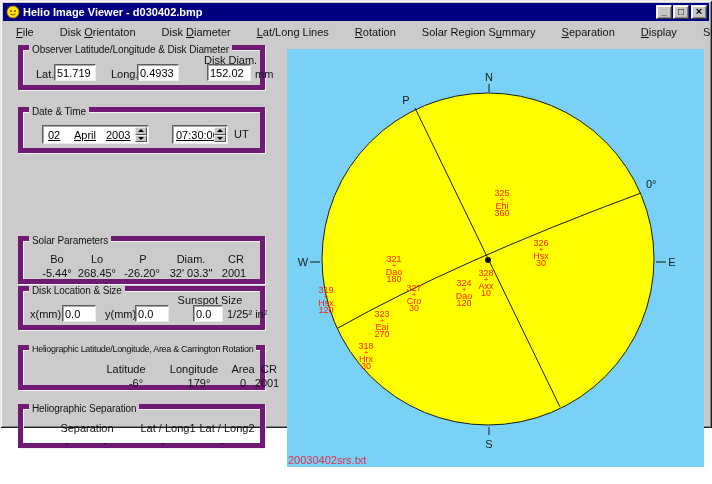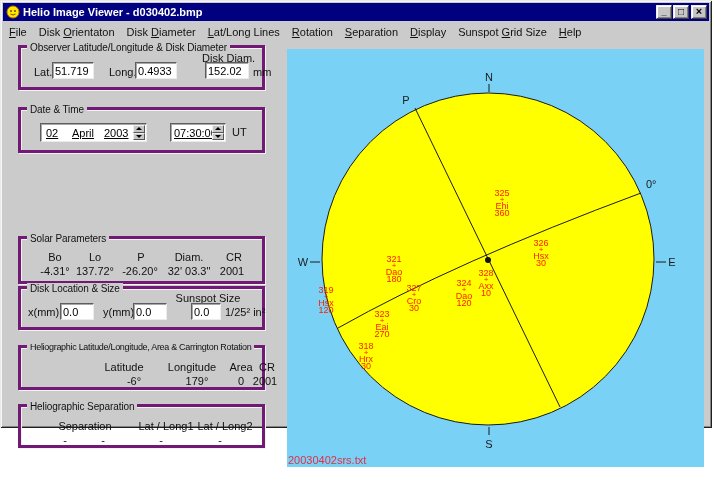--- a/index.html
+++ b/index.html
@@ -31,25 +31,25 @@
     box-shadow:inset 1px 1px 0 #fff, inset -1px -1px 0 #808080;
     font-size:9px;font-weight:bold;text-align:center;line-height:12px;cursor:default;
     font-family:"Liberation Sans",sans-serif;
   }
   .tb-btn.max{font-size:10px;}
   .tb-btn.close{margin-left:2px;font-size:11px;line-height:11px;}
   .menubar{
     position:absolute;left:3px;top:22px;right:3px;height:19px;
     display:flex;align-items:center;font-size:11px;color:#111;
   }
-  .menu-item{padding:2px 6px;white-space:nowrap;cursor:default;text-align:right;}
+  .menu-item{padding:2px 13px;white-space:nowrap;cursor:default;text-align:right;}
   .menu-item u{text-decoration:underline;text-underline-offset:1px;}
   
   .group{
-    position:absolute;border:3px solid #701a75;
+    position:absolute;border:5px solid #701a75;
     box-shadow:inset 1px 1px 0 #f2f2f2, 1px 1px 0 #f2f2f2;
     background:transparent;
   }
   .gtitle{
     position:absolute;top:-6px;left:6px;background:var(--win-gray);
     padding:0 3px;font-size:10px;letter-spacing:-0.1px;color:#111;white-space:nowrap;
   }
   .gtitle.tight{font-size:9px;letter-spacing:-0.3px;}
   .lbl{position:absolute;font-size:11px;color:#111;white-space:nowrap;text-align:center;}
   .cell{position:absolute;transform:translateX(-50%);font-size:11px;color:#111;white-space:nowrap;}
@@ -100,20 +100,21 @@
     <div class="tb-btn max">□</div>
     <div class="tb-btn close">×</div>
   </div>
 
   <div class="menubar" id="menubar">
       <div class="menu-item"><u>F</u>ile</div>
       <div class="menu-item">Disk <u>O</u>rientaton</div>
       <div class="menu-item">Disk <u>D</u>iameter</div>
       <div class="menu-item"><u>L</u>at/Long Lines</div>
       <div class="menu-item"><u>R</u>otation</div>
+      <div class="menu-item">Solar Region S<u>u</u>mmary</div>
       <div class="menu-item"><u>S</u>eparation</div>
       <div class="menu-item"><u>D</u>isplay</div>
       <div class="menu-item">Sunspot <u>G</u>rid Size</div>
       <div class="menu-item"><u>H</u>elp</div>
     </div>
 
   <div class="group" style="left:18px;top:45px;width:247px;height:45px">
     <span class="gtitle">Observer Latitude/Longitude &amp; Disk Diameter</span>
     <span class="lbl" style="left:13px;top:18px">Lat.</span>
     <input class="sunken" style="left: 31px; top: 14px; width: 42px;" value="51.719">
@@ -154,22 +155,22 @@
   </div>
 
 
   <div class="group" style="left:18px;top:236px;width:247px;height:48px">
     <span class="gtitle">Solar Parameters</span>
     <span class="cell" style="left:34px;top:12px">Bo</span>
     <span class="cell" style="left:74px;top:12px">Lo</span>
     <span class="cell" style="left:120px;top:12px">P</span>
     <span class="cell" style="left:168px;top:12px">Diam.</span>
     <span class="cell" style="left:213px;top:12px">CR</span>
-    <span class="cell" style="left:34px;top:26px">-4.31°</span>
-    <span class="cell" style="left:74px;top:26px">137.72°</span>
+    <span class="cell" style="left:34px;top:26px">-5.44°</span>
+    <span class="cell" style="left:74px;top:26px">268.45°</span>
     <span class="cell" style="left:119px;top:26px">-26.20°</span>
     <span class="cell" style="left:168px;top:26px">32' 03.3"</span>
     <span class="cell" style="left:211px;top:26px">2001</span>
   </div>
 
   <div class="group" style="left:18px;top:286px;width:247px;height:44px">
     <span class="gtitle">Disk Location &amp; Size</span>
     <span class="cell" style="left:187px;top:3px">Sunspot Size</span>
     <span class="lbl" style="left:7px;top:17px">x(mm)</span>
     <input class="sunken" style="left: 39px; top: 14px; width: 34px;" value="0.0">

